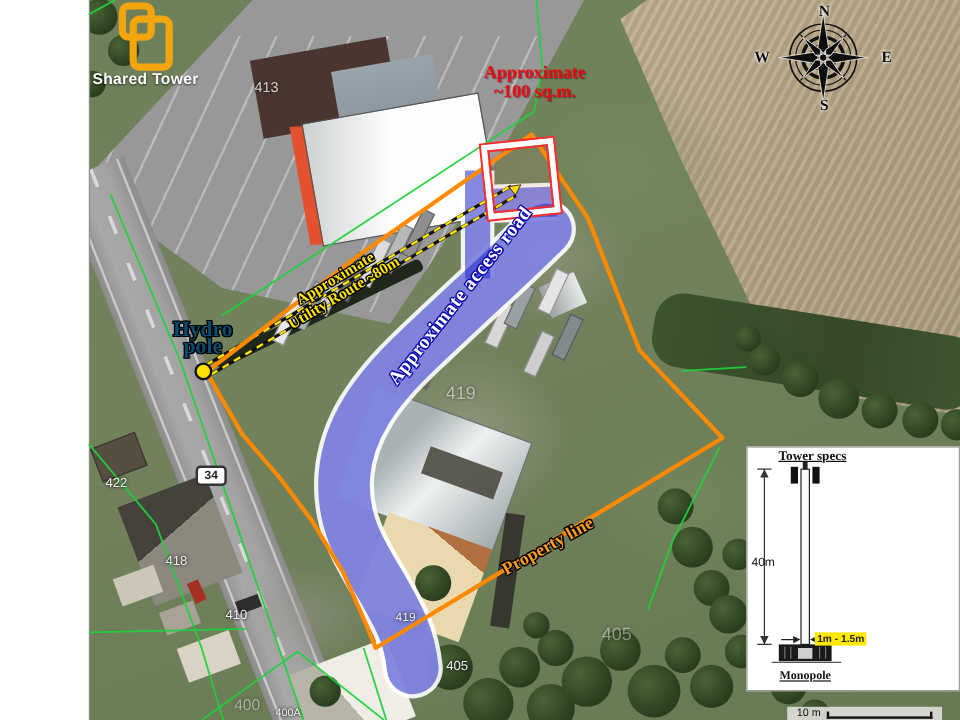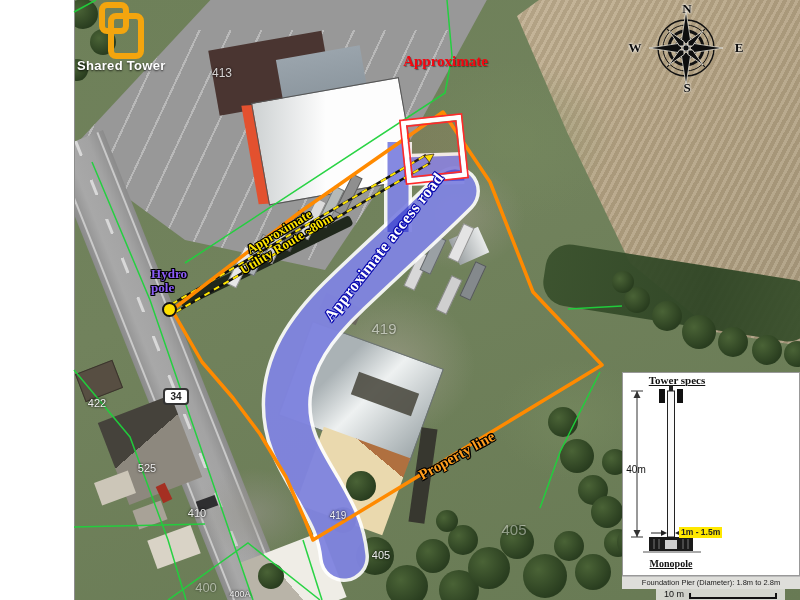--- a/index.html
+++ b/index.html
@@ -51,21 +51,21 @@
   .addr{color:rgba(255,255,255,.92);font-size:11px;font-weight:normal;
     text-shadow:0 0 2px rgba(0,0,0,.8),0 0 3px rgba(0,0,0,.5);}
   #red-note{left:363px;top:53px;width:165px;text-align:center;color:#f50510;font-size:15px;
     line-height:16px;text-shadow:1px 1px 1px rgba(0,0,0,.45);}
   #utility-label{left:283px;top:238px;color:#ffe600;font-size:13px;line-height:14px;text-align:center;
     transform:translate(-50%,-50%) rotate(-31deg);}
   #road-label{left:384px;top:247px;color:#fff;font-size:16px;letter-spacing:.5px;
     transform:translate(-50%,-50%) rotate(-52deg);}
   #prop-label{left:457px;top:456px;color:#ff9d1e;font-size:15px;
     transform:translate(-50%,-50%) rotate(-29deg);}
-  #hydro-label{left:169px;top:281px;color:#8b5cf6;font-size:13px;line-height:14px;text-align:left;
+  #hydro-label{left:169px;top:281px;color:#0c4a6e;font-size:18px;line-height:14px;text-align:center;
     transform:translate(-50%,-50%);}
   #hydro-dot{position:absolute;left:162px;top:302px;width:15px;height:15px;border-radius:50%;
     background:#ffe000;border:2px solid #111;z-index:8;}
   #shield{left:163px;top:388px;width:26px;height:17px;background:#fff;border:2px solid #333;
     border-radius:4px;color:#222;font-size:10px;font-weight:bold;text-align:center;line-height:13px;}
   .cmp{color:#0d0d0d;font-size:13px;font-family:"Liberation Serif",serif;font-weight:bold;
     text-shadow:0 0 2px #fff,0 0 3px #fff;}
   
   .logo-sq{position:absolute;border:6px solid #f3a50e;border-radius:8px;z-index:9;}
   #logo-sq-small{left:99px;top:2px;width:30px;height:32px;}
@@ -253,41 +253,42 @@
       <circle r="3.2" fill="#0e0e0e" stroke="#fff" stroke-width=".8"></circle>
     </g>
   </svg>
 
   <div class="lbl logo-sq" id="logo-sq-small"></div>
   <div class="lbl logo-sq" id="logo-sq-big"></div>
   <div class="lbl" id="logo-text">Shared Tower</div>
 
   <div class="lbl serifb" id="red-note">
     <div>Approximate</div>
+    <div>~100 sq.m.</div>
   </div>
 
   <div class="lbl serifb ol-k" id="utility-label">
     <div>Approximate</div>
     <div>Utility Route ~80m</div>
   </div>
 
   <div class="lbl serifb ol-b" id="road-label">Approximate access road</div>
   <div class="lbl serifb ol-k" id="prop-label">Property line</div>
 
   <div class="lbl serifb ol-k" id="hydro-label">
     <div>Hydro</div>
     <div>pole</div>
   </div>
   <div id="hydro-dot"></div>
 
   <div class="lbl" id="shield">34</div>
 
   <div class="lbl addr ctr" style="left:222px;top:73px;font-size:12px;opacity:.85;">413</div>
   <div class="lbl addr ctr" style="left:97px;top:403px;">422</div>
-  <div class="lbl addr ctr" style="left:147px;top:468px;">525</div>
+  <div class="lbl addr ctr" style="left:147px;top:468px;">418</div>
   <div class="lbl addr ctr" style="left:197px;top:513px;">410</div>
   <div class="lbl addr ctr" style="left:206px;top:587px;font-size:13px;opacity:.5;">400</div>
   <div class="lbl addr ctr" style="left:240px;top:594px;font-size:9px;">400A</div>
   <div class="lbl addr ctr" style="left:381px;top:555px;">405</div>
   <div class="lbl addr ctr" style="left:514px;top:529px;font-size:15px;opacity:.45;">405</div>
   <div class="lbl addr ctr" style="left:338px;top:515px;font-size:10px;">419</div>
   <div class="lbl addr ctr" style="left:384px;top:328px;font-size:15px;opacity:.55;">419</div>
 
   <div class="lbl cmp ctr" style="left:687px;top:9px;">N</div>
   <div class="lbl cmp ctr" style="left:739px;top:48px;">E</div>
@@ -317,19 +318,18 @@
           <line x1="36" y1="154" x2="36" y2="164"></line>
         <line x1="60" y1="154" x2="60" y2="164"></line>
           <line x1="65" y1="154" x2="65" y2="164"></line>
       </g>
       <line x1="20" y1="167" x2="78" y2="167" stroke="#555" stroke-width="1"></line>
     </svg>
     <div id="dim-40m">40m</div>
     <div id="dim-diam">1m - 1.5m</div>
     <div id="panel-type">Monopole</div>
   </div>
-  <div id="foundation-note">Foundation Pier (Diameter): 1.8m to 2.8m</div>
   <div id="scale-row">
     <span class="txt">10 m</span>
     <span id="scale-bar"></span>
   </div>
 
 </div>
 
 </body></html>

